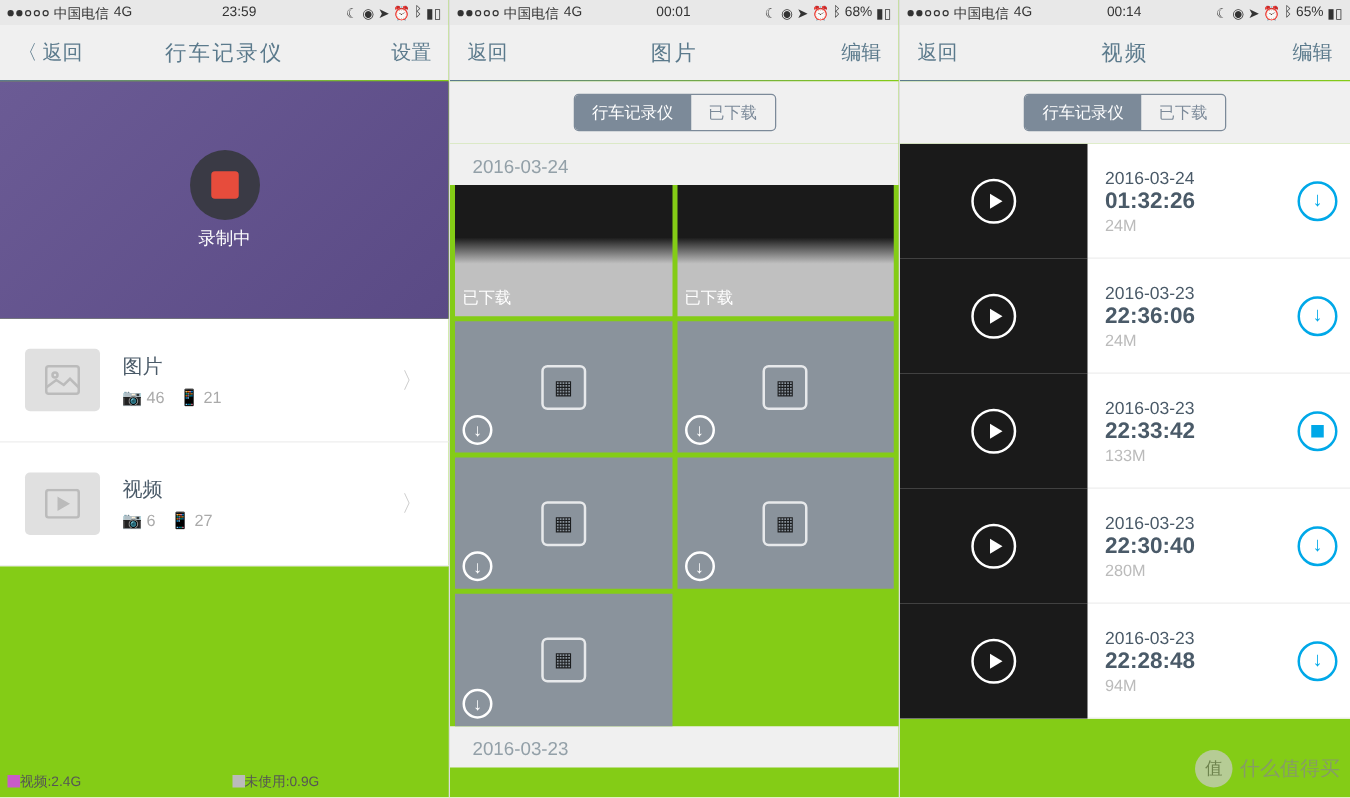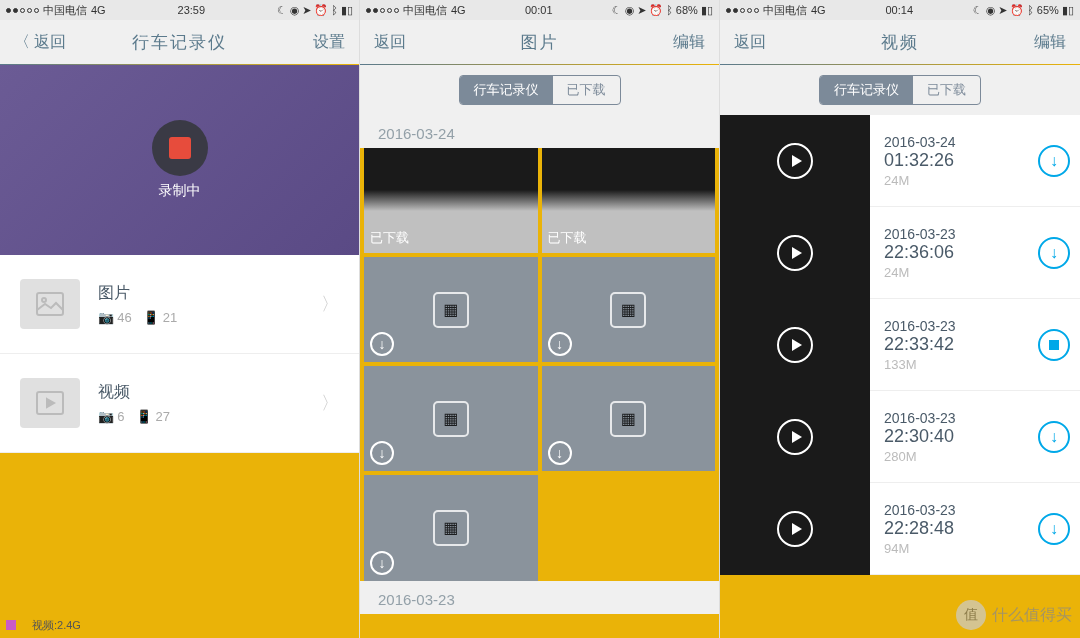--- a/index.html
+++ b/index.html
@@ -1,18 +1,18 @@
 <!DOCTYPE html>
 <html><head>
 <meta charset="utf-8">
 <style>
 *{box-sizing:border-box;margin:0;padding:0;font-family:-apple-system,"Helvetica Neue",sans-serif}
 body{width:1080px;height:638px;background:#fff;overflow:hidden;position:relative}
 .screens{display:flex;width:1080px;height:638px}
-.screen{width:360px;height:638px;background:#eab308;position:relative;overflow:hidden;border-right:1px solid #ddd}
+.screen{width:360px;height:638px;background:#84cc16;position:relative;overflow:hidden;border-right:1px solid #ddd}
 .screen:last-child{border-right:none}
 .status-bar{height:20px;background:#e8e8e8;display:flex;align-items:center;justify-content:space-between;padding:0 6px;font-size:11px;color:#333}
 .status-left{display:flex;align-items:center;gap:4px}
 .status-right{display:flex;align-items:center;gap:3px}
 .signal-dots{display:flex;gap:2px}
 .dot{width:5px;height:5px;border-radius:50%;border:1px solid #333}
 .dot.filled{background:#333}
 .nav-bar{height:44px;display:flex;align-items:center;justify-content:space-between;padding:0 14px;background:#f0f0f0;position:relative}
 .nav-left{color:#5b7a8c;font-size:16px;display:flex;align-items:center;gap:4px}
 .nav-title{position:absolute;left:50%;transform:translateX(-50%);color:#5b7a8c;font-size:17px;letter-spacing:2px}
@@ -27,37 +27,37 @@
 .rec-square{width:22px;height:22px;background:#e74c3c;border-radius:3px}
 .rec-label{color:#fff;font-size:14px;margin-top:6px}
 .menu-list{background:#fff}
 .menu-item{display:flex;align-items:center;padding:24px 20px;border-bottom:1px solid #eee}
 .menu-thumb{width:60px;height:50px;background:#e0e0e0;border-radius:4px;margin-right:18px;display:flex;align-items:center;justify-content:center;color:#bbb}
 .menu-info{flex:1}
 .menu-title{font-size:16px;color:#4a5a68;margin-bottom:6px}
 .menu-stats{display:flex;gap:12px;color:#aaa;font-size:13px;align-items:center}
 .chev{color:#ccc;font-size:18px}
 .storage-bar{position:absolute;bottom:0;left:0;right:0;height:26px;display:flex;align-items:center;font-size:11px}
-.storage-seg{height:100%;display:flex;align-items:center;gap:16px;padding:0 6px;color:#555}
+.storage-seg{height:100%;display:flex;align-items:center;gap:0;padding:0 6px;color:#555}
 .storage-swatch{width:10px;height:10px}
 .date-header{padding:10px 18px 6px;color:#93a0a8;font-size:15px;font-weight:500;background:#f0f0f0}
 .photo-grid{display:grid;grid-template-columns:1fr 1fr;gap:4px;padding:0 4px}
 .photo-cell{aspect-ratio:1.65/1;background:#8a939c;position:relative;display:flex;align-items:center;justify-content:center}
 .photo-cell.downloaded{background:linear-gradient(180deg,#1a1a1a 40%,#c0c0c0 60%)}
 .dl-label{position:absolute;bottom:6px;left:6px;color:#fff;font-size:13px}
 .dl-icon{position:absolute;bottom:6px;left:6px;width:24px;height:24px;border:2px solid #fff;border-radius:50%;display:flex;align-items:center;justify-content:center;color:#fff;font-size:14px}
 .film-icon{width:36px;height:36px;border:2px solid #fff;border-radius:5px;opacity:.8;display:flex;align-items:center;justify-content:center}
 .video-list{background:#fff;overflow-y:hidden}
 .video-row{display:flex;align-items:center;padding:0 10px 0 0;border-bottom:1px solid #eee;height:92px}
 .video-thumb{width:150px;height:92px;background:#1a1a1a;position:relative;display:flex;align-items:center;justify-content:center;flex-shrink:0}
 .play-circle{width:36px;height:36px;border:2px solid #fff;border-radius:50%;display:flex;align-items:center;justify-content:center}
 .play-tri{width:0;height:0;border-left:10px solid #fff;border-top:6px solid transparent;border-bottom:6px solid transparent;margin-left:3px}
 .video-info{flex:1;padding-left:14px}
 .video-date{color:#4a5a68;font-size:14px}
-.video-time{color:#4a5a68;font-size:18px;font-weight:400}
+.video-time{color:#4a5a68;font-size:18px;font-weight:700}
 .video-size{color:#bbb;font-size:13px;margin-top:2px}
 .dl-btn{width:32px;height:32px;border:2px solid #00a8e8;border-radius:50%;display:flex;align-items:center;justify-content:center;color:#00a8e8}
 .dl-btn.stop{color:#00a8e8}
 .stop-sq{width:10px;height:10px;background:#00a8e8}
 .watermark{position:absolute;bottom:8px;right:8px;display:flex;align-items:center;gap:6px;opacity:.7}
 .wm-circle{width:30px;height:30px;border-radius:50%;background:#ccc;display:flex;align-items:center;justify-content:center;font-size:14px;color:#666}
 .wm-text{color:#888;font-size:16px}
 .stat-icon{display:inline-flex;align-items:center;gap:3px}
 </style>
 </head>
@@ -136,20 +136,24 @@
         </div>
       </div>
       <div class="chev">〉</div>
     </div>
   </div>
   <div class="storage-bar">
     <div class="storage-seg" style="flex:2">
           <span class="storage-swatch" style="background:#c95bc9"></span>
           <span>视频:2.4G</span>
         </div>
+    <div class="storage-seg" style="flex:2">
+          <span class="storage-swatch" style="background:#bbb"></span>
+          <span>未使用:0.9G</span>
+        </div>
   </div>
 </div>
 
 <div class="screen">
   <div class="status-bar">
     <div class="status-left">
       <div class="signal-dots">
             <span class="dot filled"></span>
             <span class="dot filled"></span>
             <span class="dot"></span>

